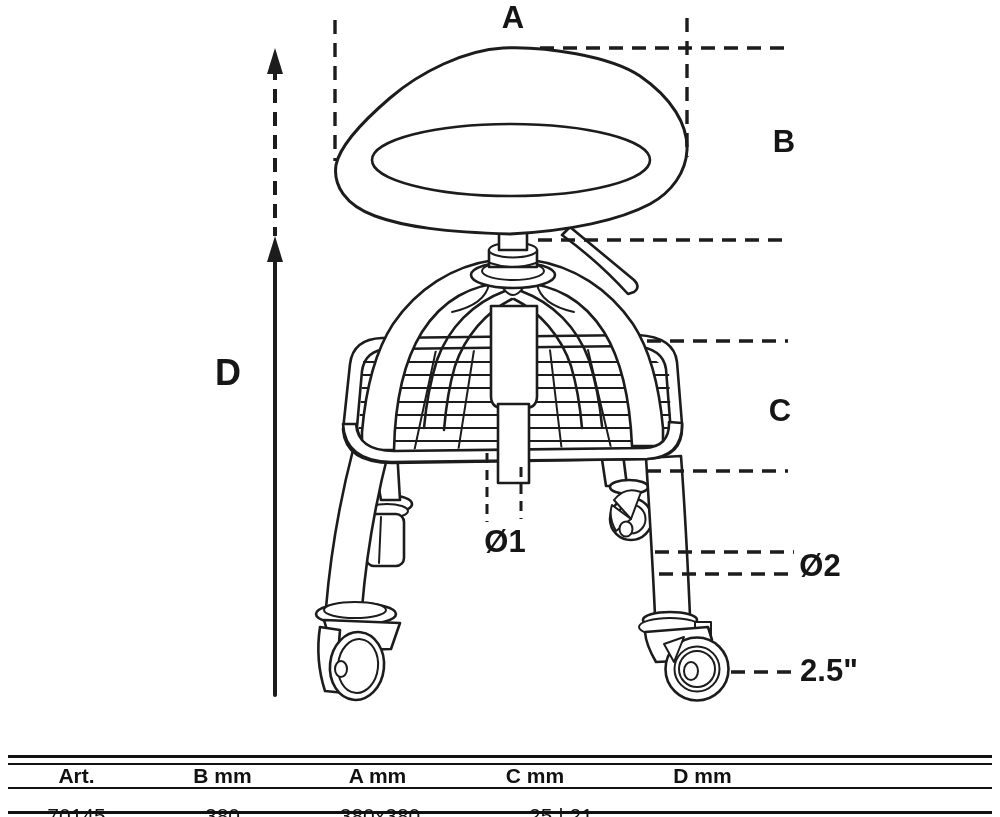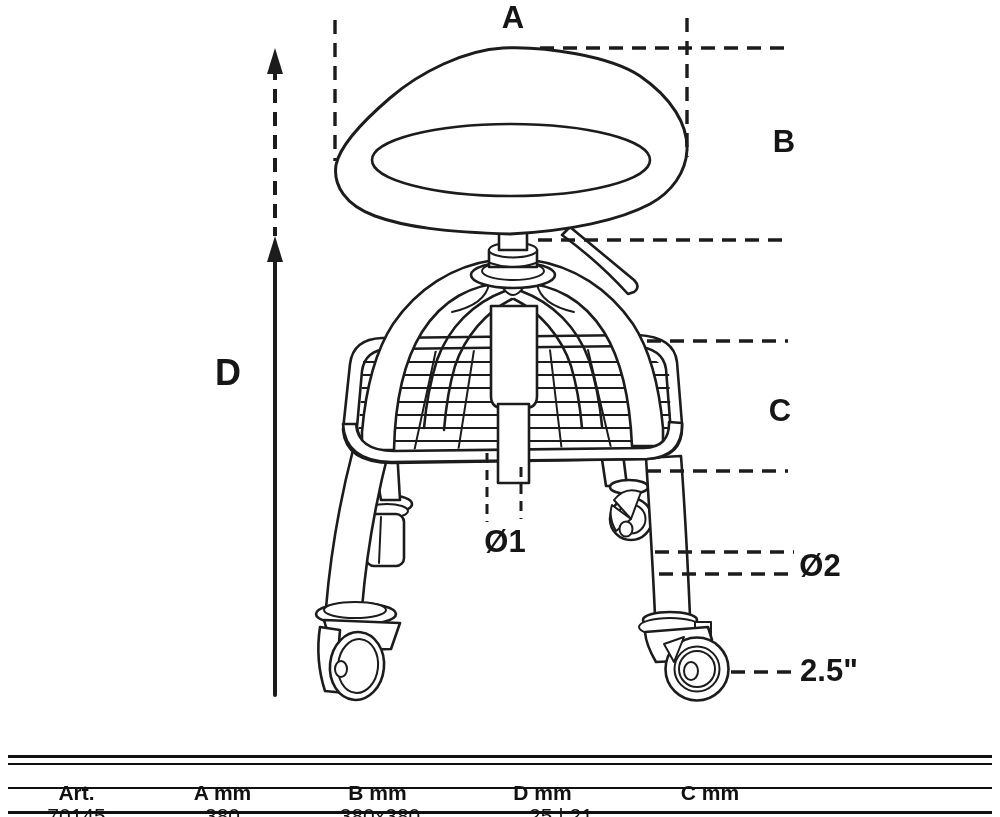--- a/index.html
+++ b/index.html
@@ -166,26 +166,26 @@
       <text class="dim-label" x="820" y="576" text-anchor="middle">Ø2</text>
       <text class="dim-label" x="829" y="681" text-anchor="middle">2.5"</text>
     </g>
   </svg>
 
   
   <div>
     <div class="tline" style="top:755px;height:3px"></div>
     <div class="tline" style="top:763px;height:2px"></div>
 
-    <div class="trow head" style="top:782px;height:22px">
+    <div class="trow head" style="top:765px;height:22px">
       <div class="tcell c0">Art.</div>
+      <div class="tcell c2">B mm</div>
       <div class="tcell c1">A mm</div>
-      <div class="tcell c2">B mm</div>
+      <div class="tcell c3">C mm</div>
       <div class="tcell c4">D mm</div>
-      <div class="tcell c3">C mm</div>
     </div>
 
     <div class="tline" style="top:787px;height:2px"></div>
 
     <div class="trow" style="top:800px;height:32px">
       <div class="tcell c0">70145</div>
       <div class="tcell c1">380</div>
       <div class="tcell c3">380x380</div>
       <div class="tcell c5">25 | 21</div>
     </div>

